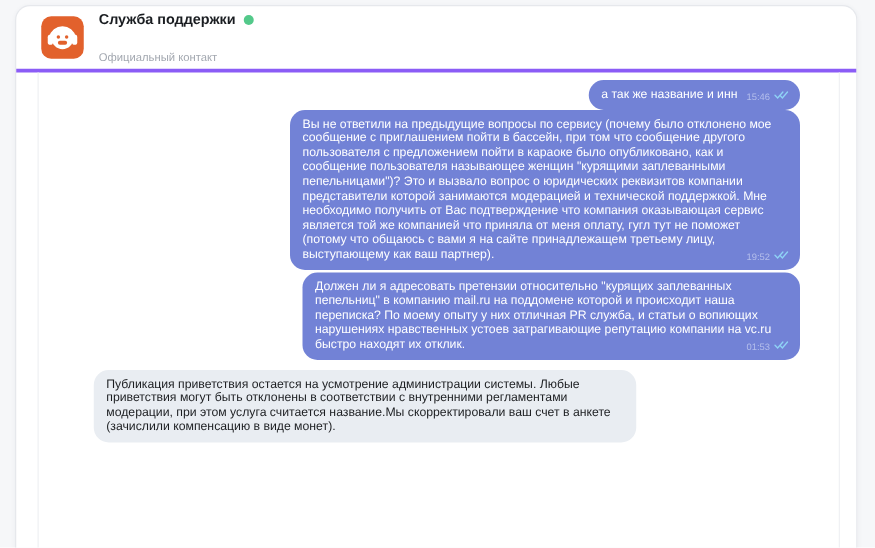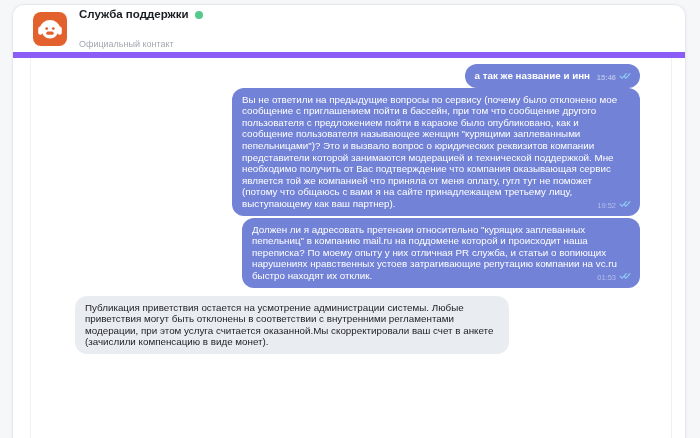--- a/index.html
+++ b/index.html
@@ -13,21 +13,21 @@
     position:absolute;left:12px;top:4px;width:674px;height:440px;
     background:#ffffff;border:1px solid #e6e8ec;border-bottom:none;
     border-radius:12px 12px 0 0;
     box-shadow:0 1px 4px rgba(40,50,70,.05);
     box-sizing:border-box;
   }
   
   .chat-header{
     height:53px;display:flex;align-items:center;
     padding-left:20px;box-sizing:border-box;
-    border-bottom:6px solid #8b5cf6;
+    border-bottom:3px solid #8b5cf6;
   }
   .avatar{
     width:34px;height:34px;border-radius:8px;flex:0 0 auto;
     background:var(--avatar-bg,#e2612c);
     display:flex;align-items:center;justify-content:center;
     margin-right:12px;cursor:pointer;
   }
   .head-texts{display:flex;flex-direction:column;}
   .title-row{display:flex;align-items:center;}
   .chat-title{font-size:11.5px;font-weight:bold;color:#1a1d21;line-height:13px;}
@@ -91,21 +91,21 @@
       <div class="title-row">
         <span class="chat-title">Служба поддержки</span>
         <span class="online-dot"></span>
       </div>
       <span class="chat-subtitle">Официальный контакт</span>
     </div>
   </div>
 
   <div class="chat-body" id="message-list">
       <div class="msg-row out" style="margin-top: 6px;">
-        <div class="bubble out" style="padding-right: 50px; font-weight: bold;"><span>а так же название и инн</span><span class="time-wrap">
+        <div class="bubble out" style="padding-right: 50px;"><span>а так же название и инн</span><span class="time-wrap">
             <span class="msg-time">15:46</span>
             <svg width="12" height="8" viewBox="0 0 12 8" class="read-check">
               <path d="M1 4.2 L3.1 6.3 L7.3 1.6" stroke="#8fd2f5" stroke-width="1.1" fill="none" stroke-linecap="round"></path>
               <path d="M5.3 4.6 L6.9 6.3 L11 1.6" stroke="#8fd2f5" stroke-width="1.1" fill="none" stroke-linecap="round"></path>
             </svg>
           </span></div>
       </div>
       <div class="msg-row out" style="">
         <div class="bubble out" style="max-width: 408px;"><span>Вы не ответили на предыдущие вопросы по сервису (почему было отклонено мое сообщение с приглашением пойти в бассейн, при том что сообщение другого пользователя с предложением пойти в караоке было опубликовано, как и сообщение пользователя называющее женщин "курящими заплеванными пепельницами")? Это и вызвало вопрос о юридических реквизитов компании представители которой занимаются модерацией и технической поддержкой. Мне необходимо получить от Вас подтверждение что компания оказывающая сервис является той же компанией что приняла от меня оплату, гугл тут не поможет (потому что общаюсь с вами я на сайте принадлежащем третьему лицу, выступающему как ваш партнер).</span><span class="time-wrap">
             <span class="msg-time">19:52</span>
@@ -118,17 +118,17 @@
       <div class="msg-row out" style="margin-top: 2px;">
         <div class="bubble out" style="max-width: 398px;"><span>Должен ли я адресовать претензии относительно "курящих заплеванных пепельниц" в компанию mail.ru на поддомене которой и происходит наша переписка? По моему опыту у них отличная PR служба, и статьи о вопиющих нарушениях нравственных устоев затрагивающие репутацию компании на vc.ru быстро находят их отклик.</span><span class="time-wrap">
             <span class="msg-time">01:53</span>
             <svg width="12" height="8" viewBox="0 0 12 8" class="read-check">
               <path d="M1 4.2 L3.1 6.3 L7.3 1.6" stroke="#8fd2f5" stroke-width="1.1" fill="none" stroke-linecap="round"></path>
               <path d="M5.3 4.6 L6.9 6.3 L11 1.6" stroke="#8fd2f5" stroke-width="1.1" fill="none" stroke-linecap="round"></path>
             </svg>
           </span></div>
       </div>
       <div class="msg-row in" style="margin-top: 8px;">
-        <div class="bubble in" style="max-width: 434px;"><span>Публикация приветствия остается на усмотрение администрации системы. Любые приветствия могут быть отклонены в соответствии с внутренними регламентами модерации, при этом услуга считается оказанной.Мы скорректировали ваш счет в анкете (зачислили компенсацию в виде монет).</span></div>
+        <div class="bubble in" style="max-width: 434px;"><span>Публикация приветствия остается на усмотрение администрации системы. Любые приветствия могут быть отклонены в соответствии с внутренними регламентами модерации, при этом услуга считается название.Мы скорректировали ваш счет в анкете (зачислили компенсацию в виде монет).</span></div>
       </div>
     </div>
 
 </div>
 
 </body></html>

